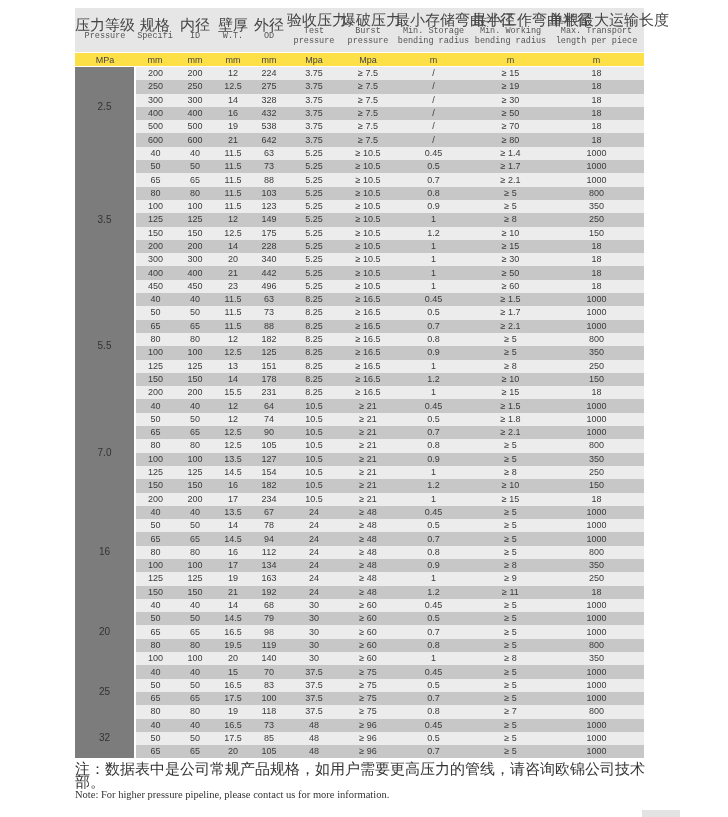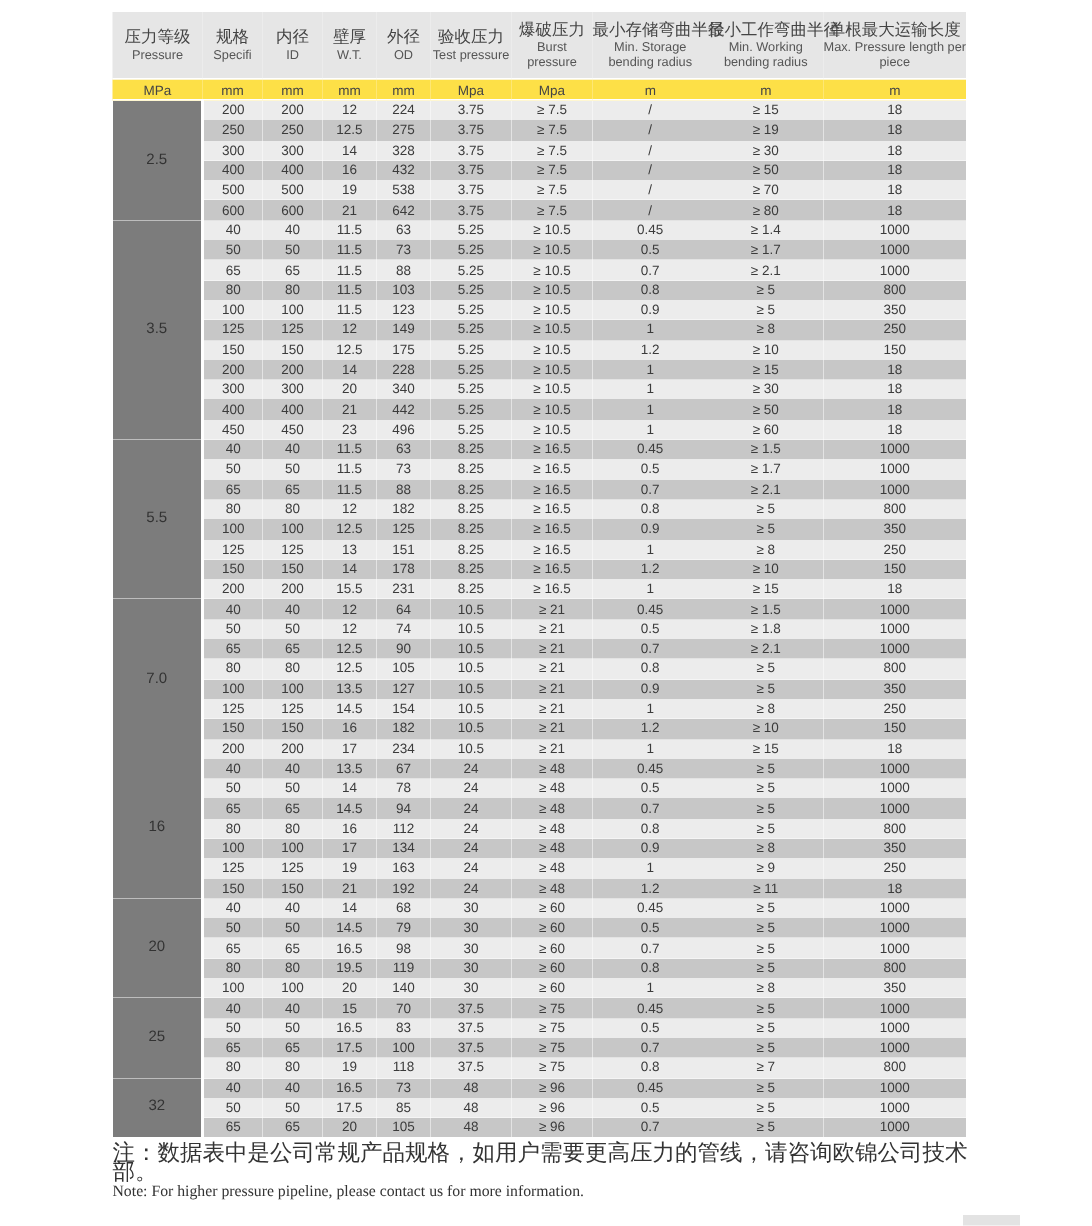--- a/index.html
+++ b/index.html
@@ -18,22 +18,22 @@
     font-size:9px;color:#3b3b3b;
   }
   col.c0{width:60px}col.c1{width:40px}col.c2{width:40px}col.c3{width:36px}
   col.c4{width:36px}col.c5{width:54px}col.c6{width:54px}col.c7{width:77px}
   col.c8{width:77px}col.c9{width:95px}
   thead th{font-weight:normal;text-align:center;padding:0;}
   tr.h-main th{
     background:#e6e6e6;height:44px;vertical-align:middle;
     border-bottom:1px solid #fff;color:#444;
   }
-  tr.h-main .zh{font-size:11px;line-height:12px;white-space:nowrap;}
-  tr.h-main .en{font-size:8.5px;line-height:10px;color:#555;}
+  tr.h-main .zh{font-size:15px;line-height:12px;white-space:nowrap;}
+  tr.h-main .en{font-size:8.5px;line-height:10px;color:#555;font-family:Liberation Mono, monospace;}
   tr.h-units th{
     background:#fde047;height:13px;font-size:9px;color:#454545;
     border-bottom:1px solid #fff;
   }
   tbody td{
     height:13.3px;text-align:center;padding:0;line-height:1;
     font-size:9px;overflow:hidden;white-space:nowrap;
   }
   tbody tr.light td{background:#ececec;}
   tbody tr.dark td{background:#c7c7c7;}
@@ -99,21 +99,21 @@
           <th>
             <div class="zh">最小存储弯曲半径</div>
             <div class="en">Min. Storage bending radius</div>
           </th>
           <th>
             <div class="zh">最小工作弯曲半径</div>
             <div class="en">Min. Working bending radius</div>
           </th>
           <th>
             <div class="zh">单根最大运输长度</div>
-            <div class="en">Max. Pressure length per piece</div>
+            <div class="en">Max. Transport length per piece</div>
           </th>
         </tr>
         <tr class="h-units">
           <th>MPa</th>
           <th>mm</th>
           <th>mm</th>
           <th>mm</th>
           <th>mm</th>
           <th>Mpa</th>
           <th>Mpa</th>

